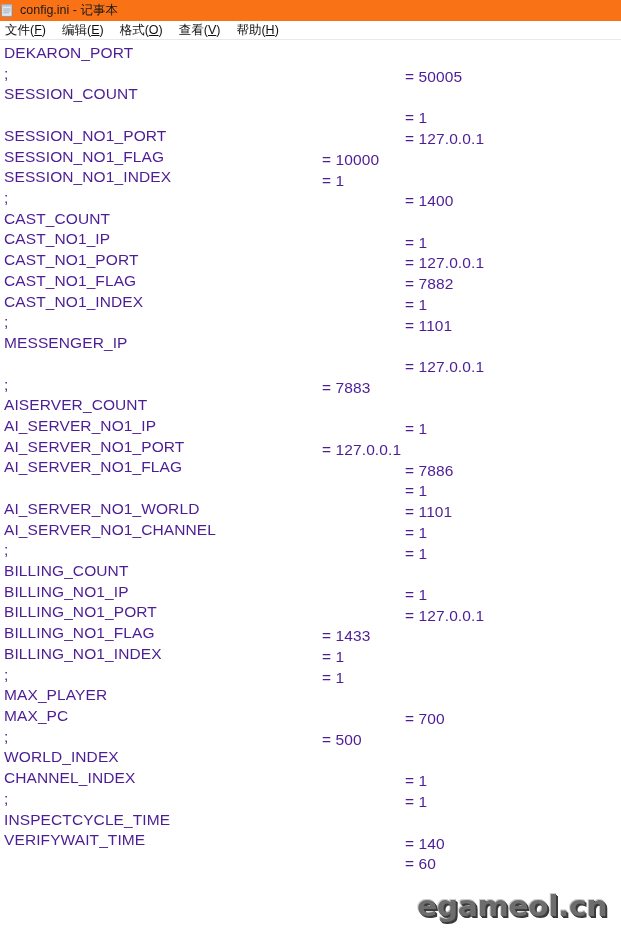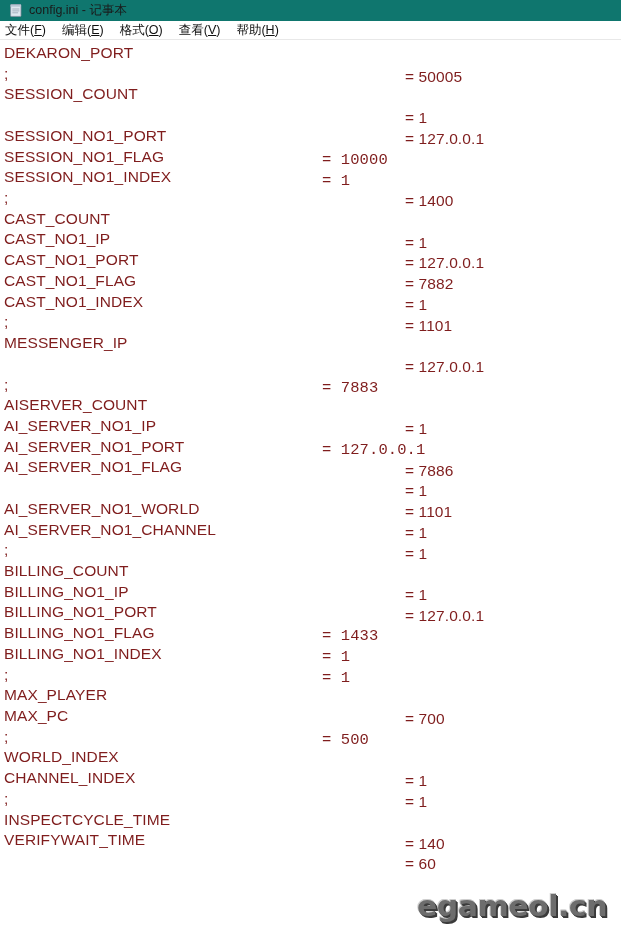--- a/index.html
+++ b/index.html
@@ -15,22 +15,22 @@
     font-family: "Liberation Sans", "DejaVu Sans", sans-serif;
     color: #000000;
     -webkit-font-smoothing: antialiased;
   }
 
   
   #titlebar {
     height: 21px;
     display: flex;
     align-items: center;
-    padding-left: 9px;
-    background: #0f766e;
+    padding-left: 0;
+    background: #f97316;
     box-sizing: border-box;
   }
   #notepad-icon {
     width: 15px;
     height: 15px;
     margin-right: 5px;
     flex: none;
     position: relative;
   }
   #title-text {
@@ -75,33 +75,33 @@
     padding: 2px 0 0 4px;
     box-sizing: border-box;
   }
   .line {
     height: 20.72px;
     line-height: 20.72px;
     font-size: 15.5px;
     letter-spacing: 0.1px;
     white-space: nowrap;
     position: relative;
-    color: #7f1d1d;
+    color: #4c1d95;
   }
   .line .key {
     display: inline-block;
   }
   
   .line .val {
     position: absolute;
     top: 0;
     white-space: pre;
     margin-top: 24px;
   }
-  .line .val.stop1 { left: 318px; font-family: Liberation Mono, monospace; }
+  .line .val.stop1 { left: 318px; }
   .line .val.stop2 { left: 401px; }
 
   
   #watermark {
     position: absolute;
     right: 14px;
     bottom: 8px;
     font-family: "DejaVu Sans", sans-serif;
     font-size: 30px;
     font-weight: 700;

